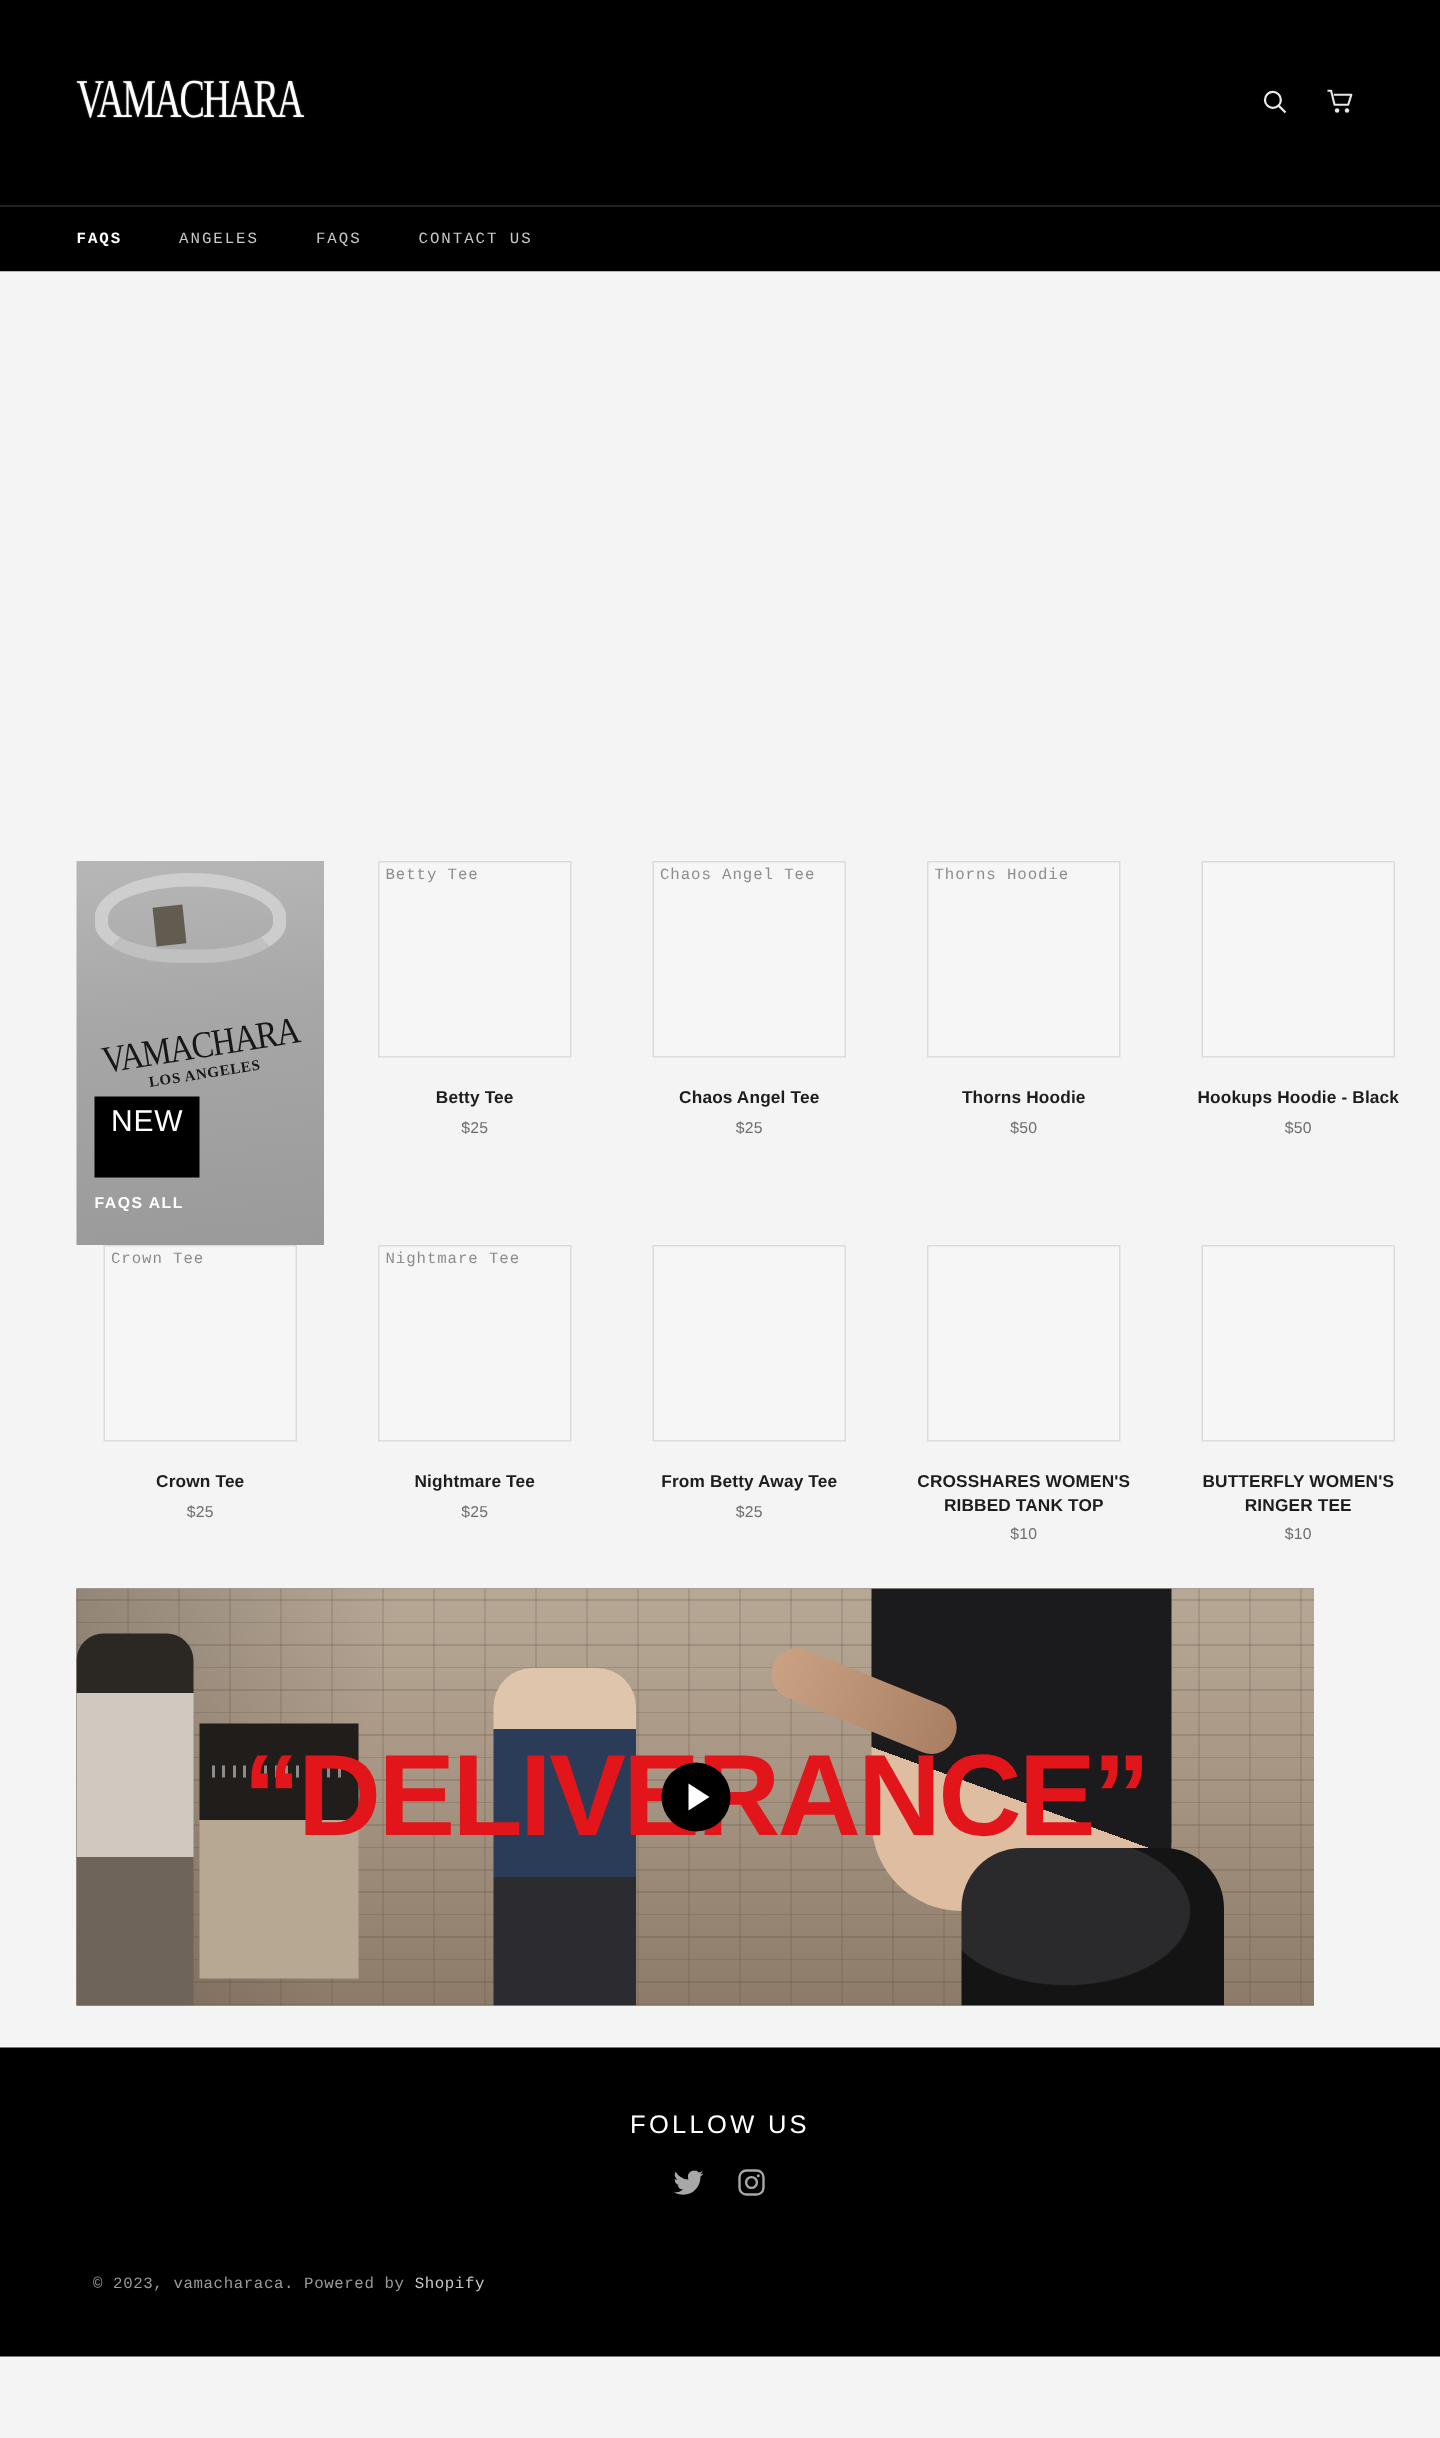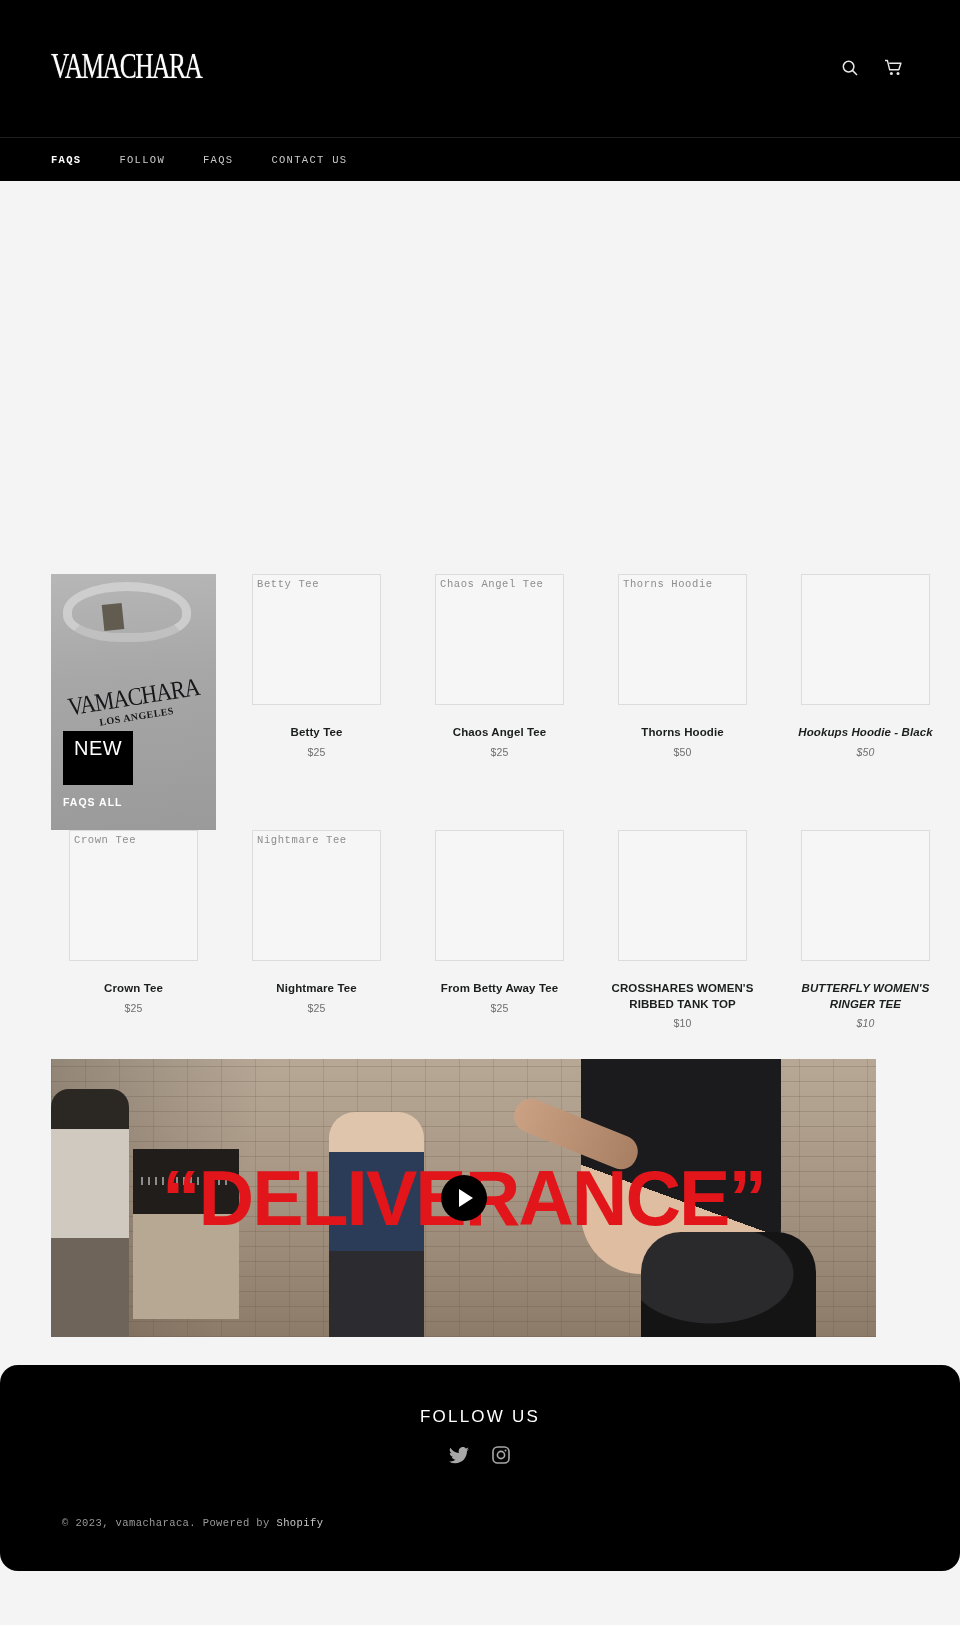--- a/index.html
+++ b/index.html
@@ -181,21 +181,21 @@
   }
 
   .product-card {
     flex: 0 0 165px;
     width: 165px;
     margin-right: 18px;
     display: flex;
     flex-direction: column;
     align-items: center;
   }
-  .product-card:last-child { margin-right: 0; font-style: italic; }
+  .product-card:last-child { margin-right: 0; }
 
   .broken-img {
     width: 129px;
     height: 131px;
     border: 1px solid #dcdcdc;
     background: #f6f6f6;
     position: relative;
     overflow: hidden;
   }
   .broken-img .alt-text {
@@ -333,21 +333,20 @@
     margin-left: 4px;
   }
 
   
   .site-footer {
     background: #000000;
     margin-top: 28px;
     padding-top: 42px;
     height: 206px;
     position: relative;
-    border-radius: 18px;
   }
   .follow-heading {
     text-align: center;
     color: #ffffff;
     font-size: 17px;
     letter-spacing: 2.2px;
     font-weight: 400;
   }
   .social-row {
     margin-top: 17px;
@@ -392,21 +391,21 @@
         <path d="M1 1.5h2.4l2.3 9.3h9.1l2.1-6.6H5.2" stroke="#e8e8e8" stroke-width="1.4" stroke-linejoin="round"></path>
         <circle cx="7.4" cy="14.6" r="1.5" fill="#e8e8e8"></circle>
         <circle cx="14" cy="14.6" r="1.5" fill="#e8e8e8"></circle>
       </svg>
     </div>
   </div>
 </header>
 
 <nav class="main-nav">
   <a class="nav-item active">FAQS</a>
-  <a class="nav-item">FOLLOW</a>
+  <a class="nav-item">ANGELES</a>
   <a class="nav-item">FAQS</a>
   <a class="nav-item">CONTACT US</a>
 </nav>
 
 <main class="content">
 
   <div class="blank-hero"></div>
 
   <section class="grid-section">
 

